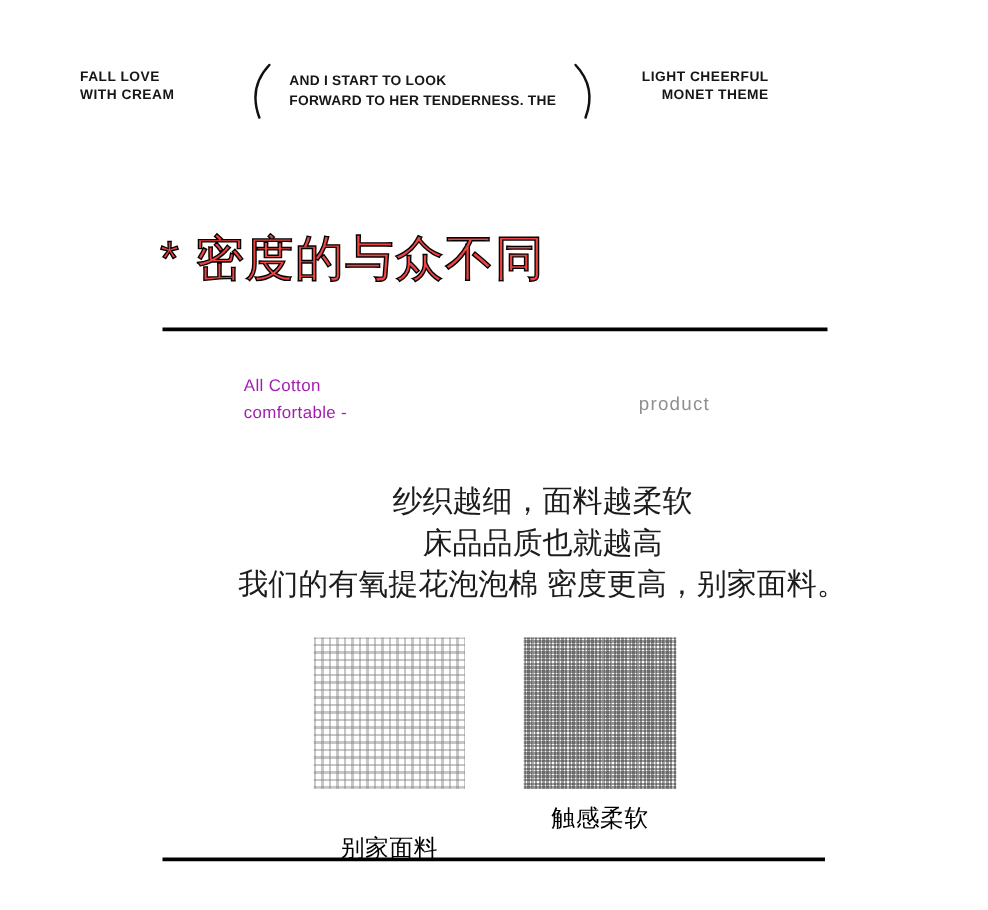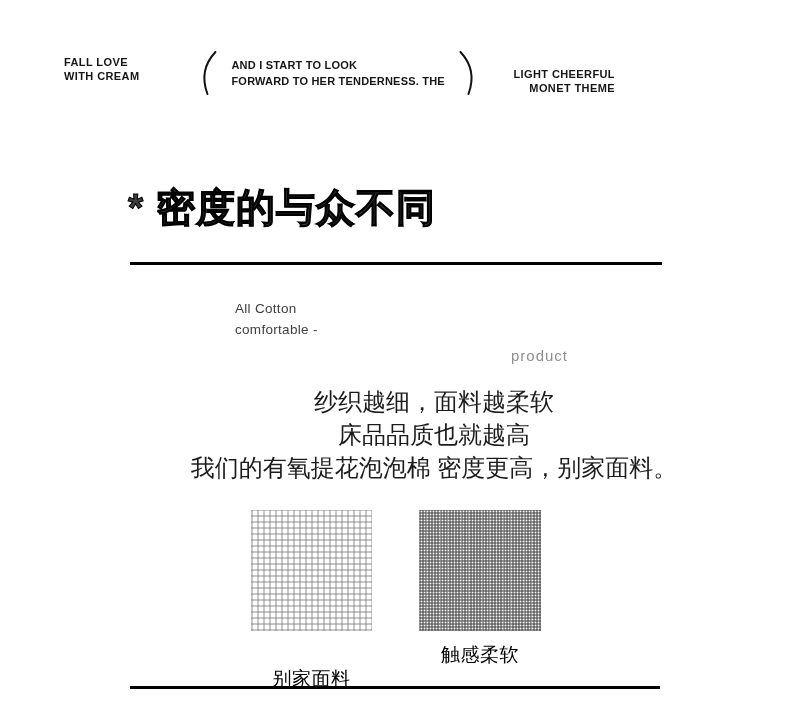--- a/index.html
+++ b/index.html
@@ -13,53 +13,53 @@
 
   
   .topbar__left{
     position:absolute;left:64px;top:55px;
     font-size:11px;font-weight:700;letter-spacing:.4px;line-height:14px;
     color:#161616;text-transform:uppercase;
   }
   .topbar__right{
     position:absolute;right:63px;top:55px;text-align:right;
     font-size:11px;font-weight:700;letter-spacing:.4px;line-height:14px;
-    color:#161616;text-transform:uppercase;margin-top:12px;
+    color:#161616;text-transform:uppercase;
   }
   .topbar__center{
     position:absolute;left:50%;top:50px;transform:translateX(-50.3%);
     display:flex;align-items:center;gap:13px;
   }
   .topbar__center-text{
     text-align:left;
     font-size:11px;font-weight:700;letter-spacing:.2px;line-height:16px;
     color:#161616;text-transform:uppercase;white-space:nowrap;
   }
   .paren{display:block;}
 
   
   .title{
     position:absolute;left:128px;top:186px;margin:0;
-    font-size:39px;line-height:44px;font-weight:700;letter-spacing:1px;
-    color:#404040;-webkit-text-stroke:1.1px #000;white-space:nowrap;
+    font-size:39px;line-height:44px;font-weight:400;letter-spacing:1px;
+    color:#ef4444;-webkit-text-stroke:1.1px #000;white-space:nowrap;
   }
 
   
   .rule{position:absolute;height:3px;background:#000;}
   .rule--top{left:130px;top:262px;width:532px;}
   .rule--bottom{left:130px;top:686px;width:530px;}
 
   
   .caption-left{
     position:absolute;left:195px;top:298px;
-    font-size:13.5px;line-height:21px;letter-spacing:.3px;color:#404040;margin-left:40px;
+    font-size:13.5px;line-height:21px;letter-spacing:.3px;color:#a21caf;
   }
   .caption-right{
     position:absolute;left:511px;top:315px;
-    font-size:15px;letter-spacing:1px;color:#8f8f8f;margin-top:32px;
+    font-size:15px;letter-spacing:1px;color:#8f8f8f;
   }
 
   
   .body-copy{
     position:absolute;left:0;top:385px;width:780px;text-align:center;
     font-size:24px;line-height:33px;color:#1c1c1c;font-weight:400;padding-left:44px;
   }
 
   
   .swatch{position:absolute;top:510px;width:121px;height:121px;}

